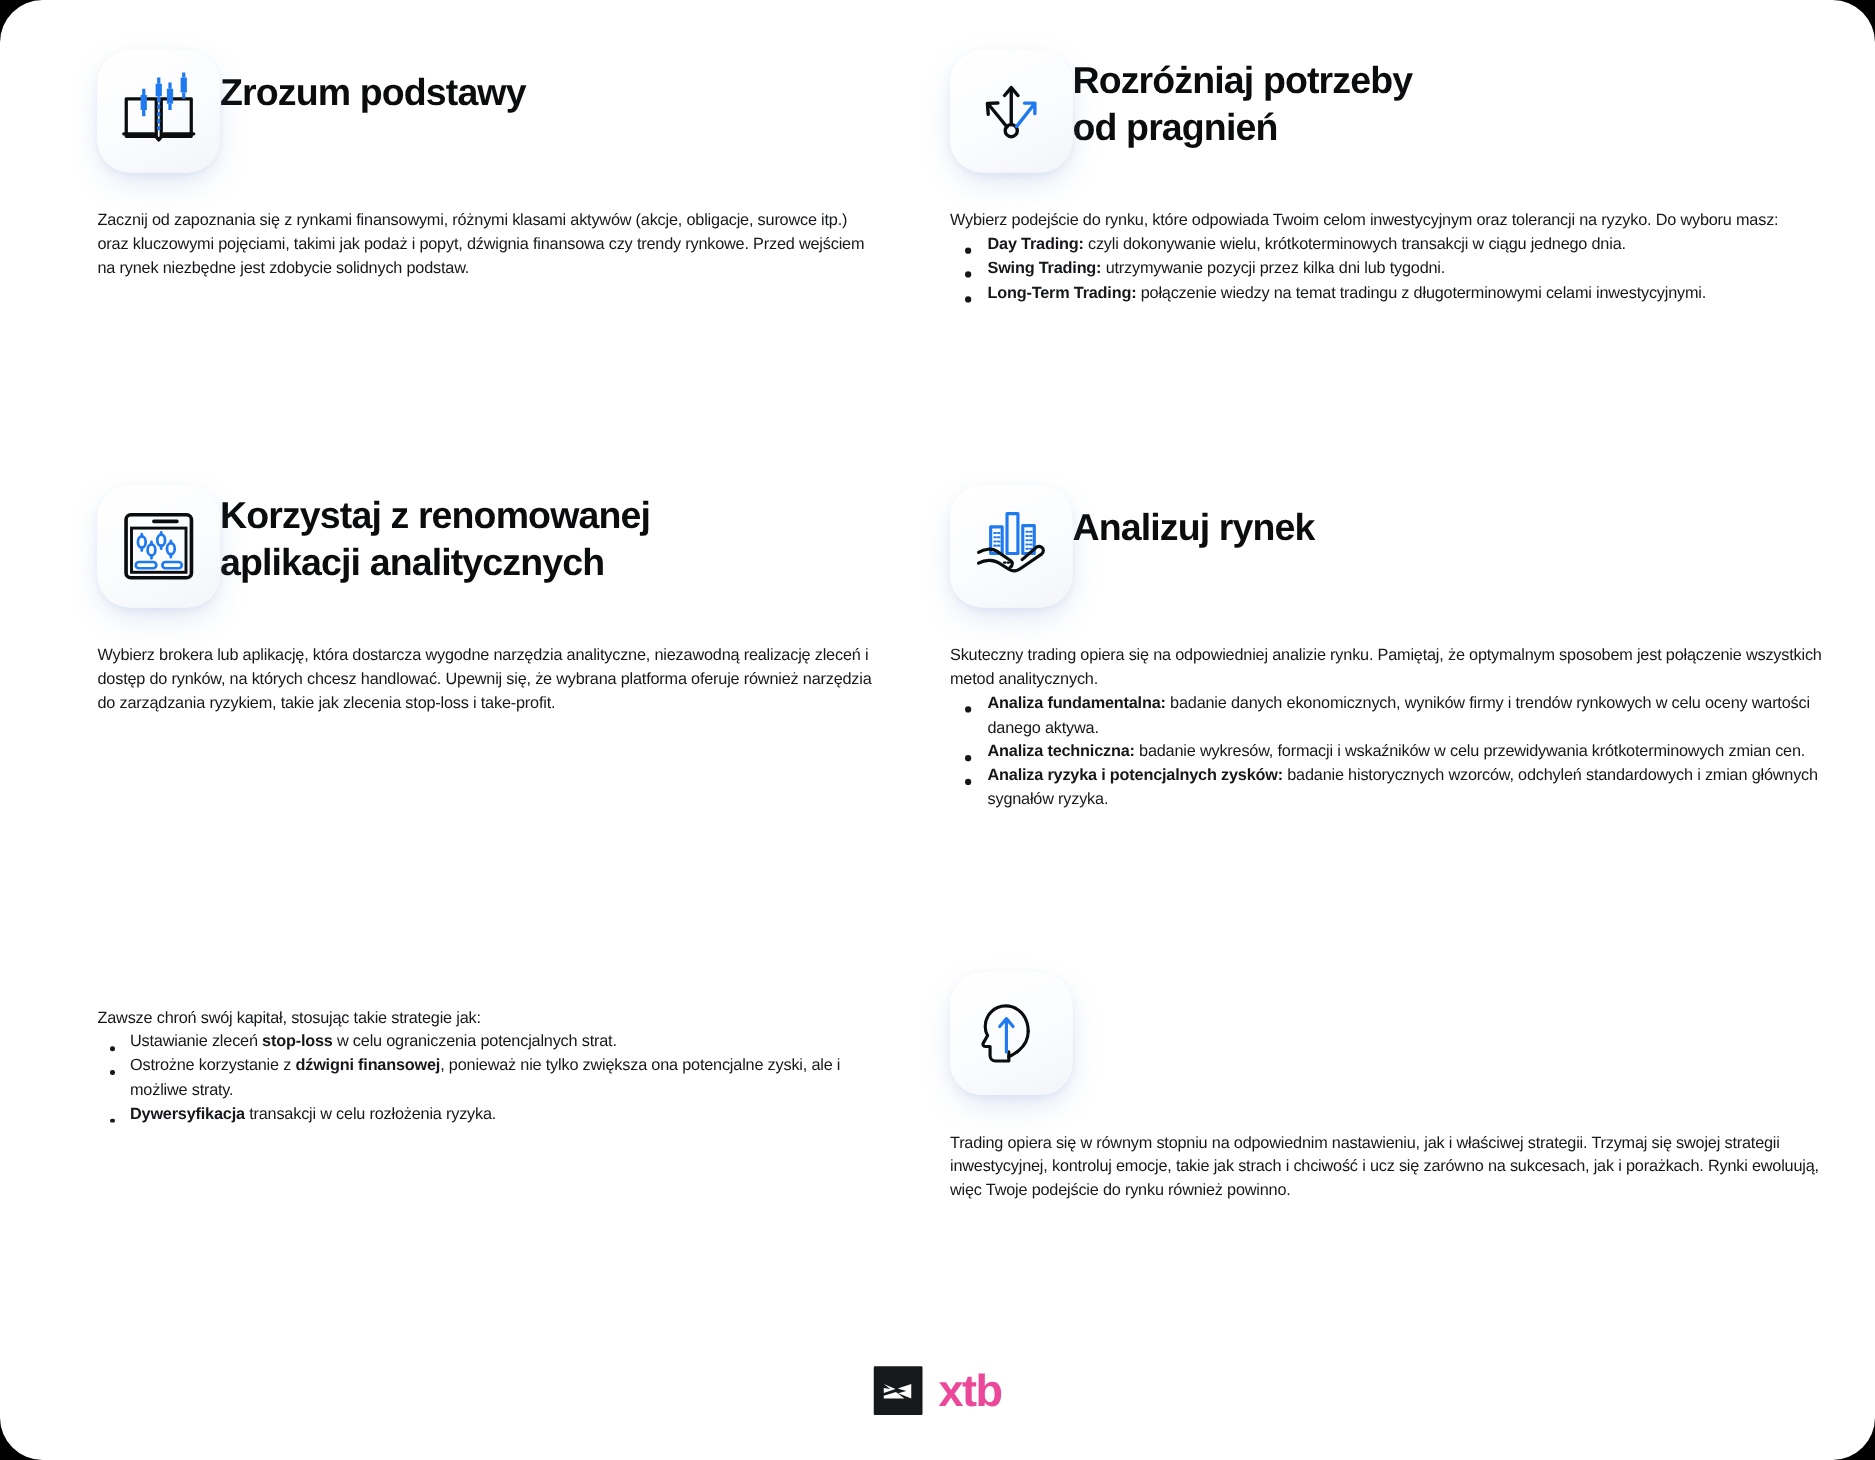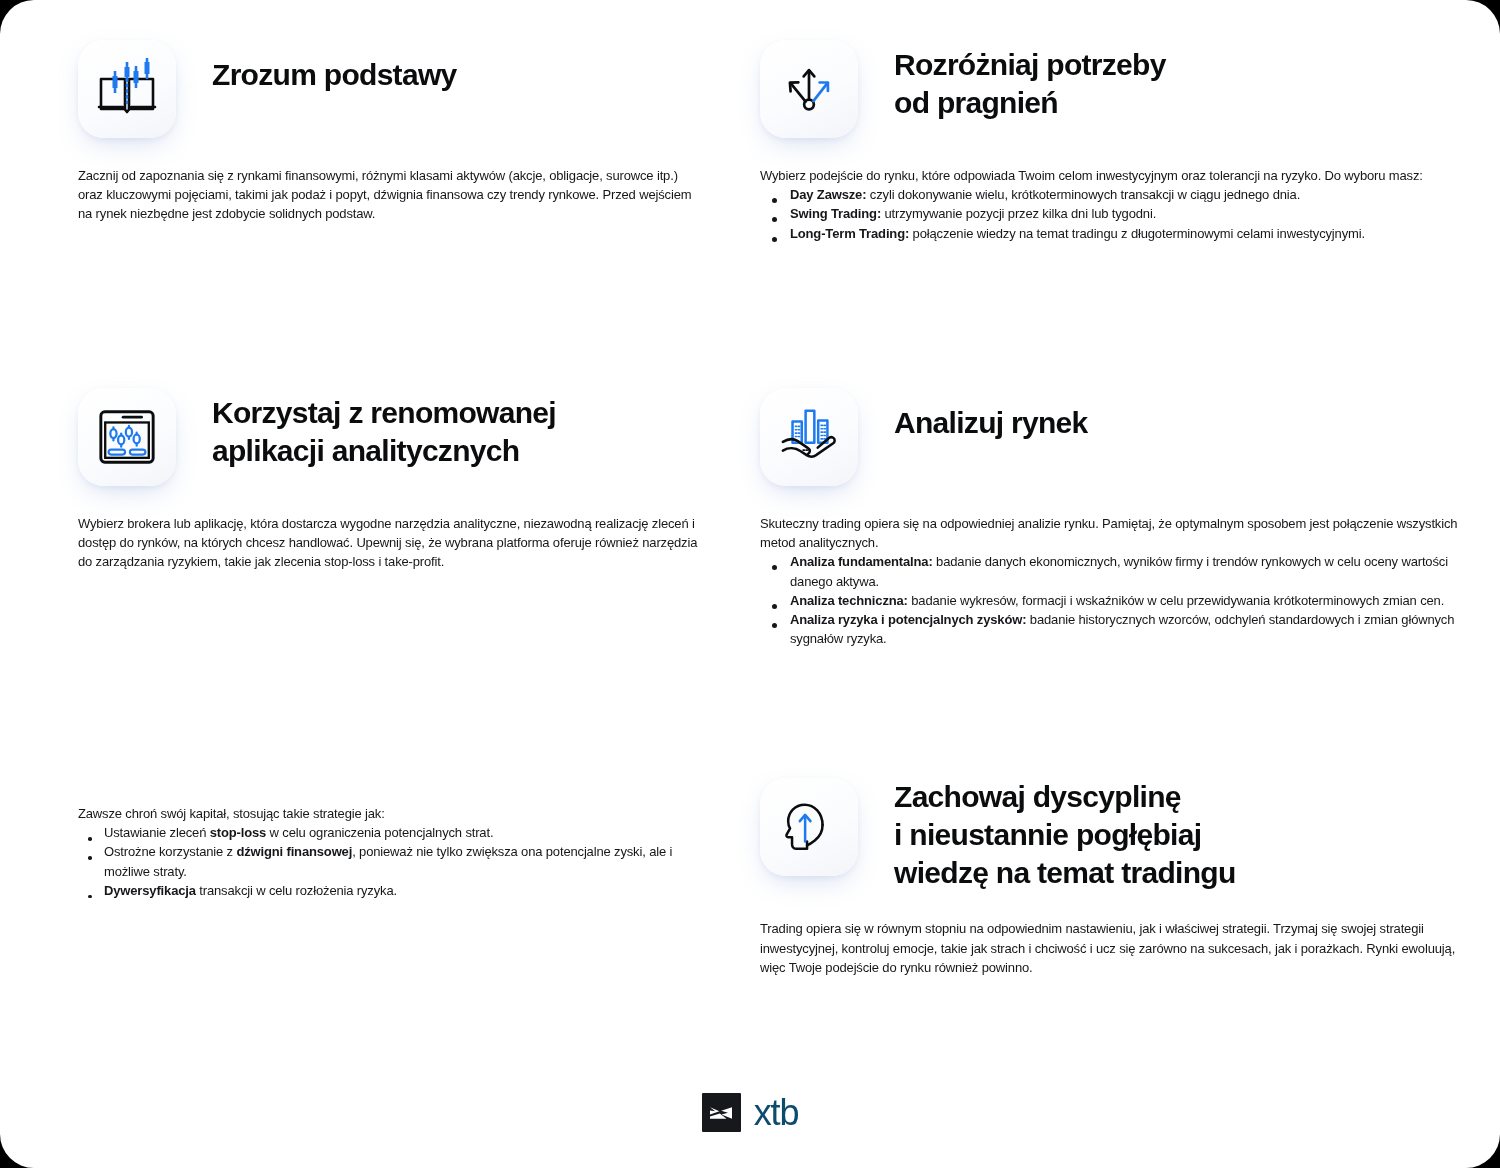--- a/index.html
+++ b/index.html
@@ -36,21 +36,20 @@
     box-sizing: border-box;
   }
   .col-left  { width: 760px; padding: 40px 60px 0 78px; }
   .col-right { width: 740px; padding: 40px 30px 0 0; }
 
   
   .card { position: relative; }
   .card-head {
     display: flex;
     align-items: flex-start;
-    gap: 36px;
   }
 
   .icon-tile {
     position: relative;
     flex: 0 0 auto;
     width: 98px;
     height: 98px;
     border-radius: 26px;
     background: linear-gradient(155deg, #ffffff 0%, #fbfcfe 55%, #f3f5f9 100%);
     box-shadow: 0 10px 26px -6px rgba(120,150,210,0.30),
@@ -141,23 +140,23 @@
     width: 39px;
     height: 39px;
     background: #16181c;
     display: flex;
     align-items: center;
     justify-content: center;
     border-radius: 1px;
   }
   .logo-text {
     font-size: 36px;
-    font-weight: 400;
+    font-weight: 700;
     letter-spacing: -1.2px;
-    color: #0c4a6e;
+    color: #ec4899;
     line-height: 1;
     text-align: center;
   }
 </style>
 </head>
 <body>
 
 <div id="page">
 
   <div class="columns">
@@ -254,21 +253,21 @@
           </div>
           <h2 class="card-title multi">
             <span>Rozróżniaj potrzeby</span><br>
             <span>od pragnień</span>
           </h2>
         </div>
         <div class="card-body">
           <p>Wybierz podejście do rynku, które odpowiada Twoim celom inwestycyjnym oraz tolerancji na ryzyko. Do wyboru masz:</p>
           <ul class="bullets">
             <li>
-              <span class="b">Day Zawsze:</span><span> czyli dokonywanie wielu, krótkoterminowych transakcji w ciągu jednego dnia.</span>
+              <span class="b">Day Trading:</span><span> czyli dokonywanie wielu, krótkoterminowych transakcji w ciągu jednego dnia.</span>
             </li>
             <li>
               <span class="b">Swing Trading:</span><span> utrzymywanie pozycji przez kilka dni lub tygodni.</span>
             </li>
             <li>
               <span class="b">Long-Term Trading:</span><span>  połączenie wiedzy na temat tradingu z długoterminowymi celami inwestycyjnymi.</span>
             </li>
           </ul>
         </div>
       </div>
@@ -308,25 +307,20 @@
       <div class="card" style="margin-top:2px;">
         <div class="card-head">
           <div class="icon-tile">
             <svg width="62" height="62" viewBox="0 0 64 64" fill="none">
               <path d="M46 30 C46 17.5, 37.5 9, 27.5 9 C17.5 9, 10.5 17, 10.5 26 C10.5 30.5, 12.5 33.5, 12.5 33.5 L9 39.5 C8.2 41, 9 42.5, 10.5 42.5 L14.5 42.5 L14.5 50 C14.5 52.5, 16.5 54.5, 19 54.5 L30 54.5 L30 47" stroke="#0b0c0e" stroke-width="2.6" stroke-linecap="round" stroke-linejoin="round" fill="none"></path>
               <path d="M46 30 C46 36, 43 42, 38 46 C35 48.4, 32.5 50, 30 51" stroke="#0b0c0e" stroke-width="2.6" stroke-linecap="round" fill="none"></path>
               <path d="M28 47 V20" stroke="#1F7AF0" stroke-width="2.6" stroke-linecap="round"></path>
               <path d="M22.5 26 L28 19.5 L33.5 26" stroke="#1F7AF0" stroke-width="2.6" stroke-linecap="round" stroke-linejoin="round"></path>
             </svg>
           </div>
-          <h2 class="card-title triple">
-            <span>Zachowaj dyscyplinę</span><br>
-            <span>i nieustannie pogłębiaj</span><br>
-            <span>wiedzę na temat tradingu</span>
-          </h2>
         </div>
         <div class="card-body">
           <p>Trading opiera się w równym stopniu na odpowiednim nastawieniu, jak i właściwej strategii. Trzymaj się swojej strategii inwestycyjnej, kontroluj emocje, takie jak strach i chciwość i ucz się zarówno na sukcesach, jak i porażkach. Rynki ewoluują, więc Twoje podejście do rynku również powinno.</p>
         </div>
       </div>
 
     </div>
   </div>
 
   <div class="footer">

